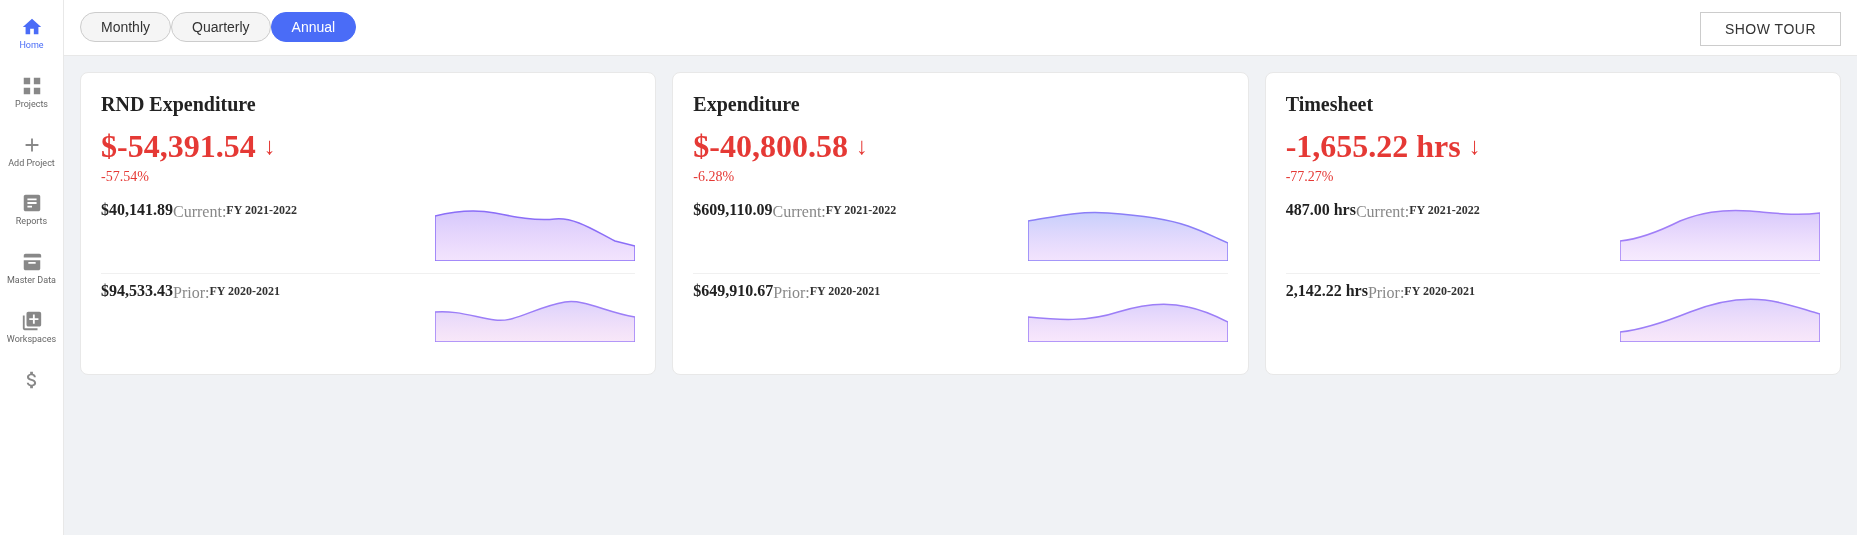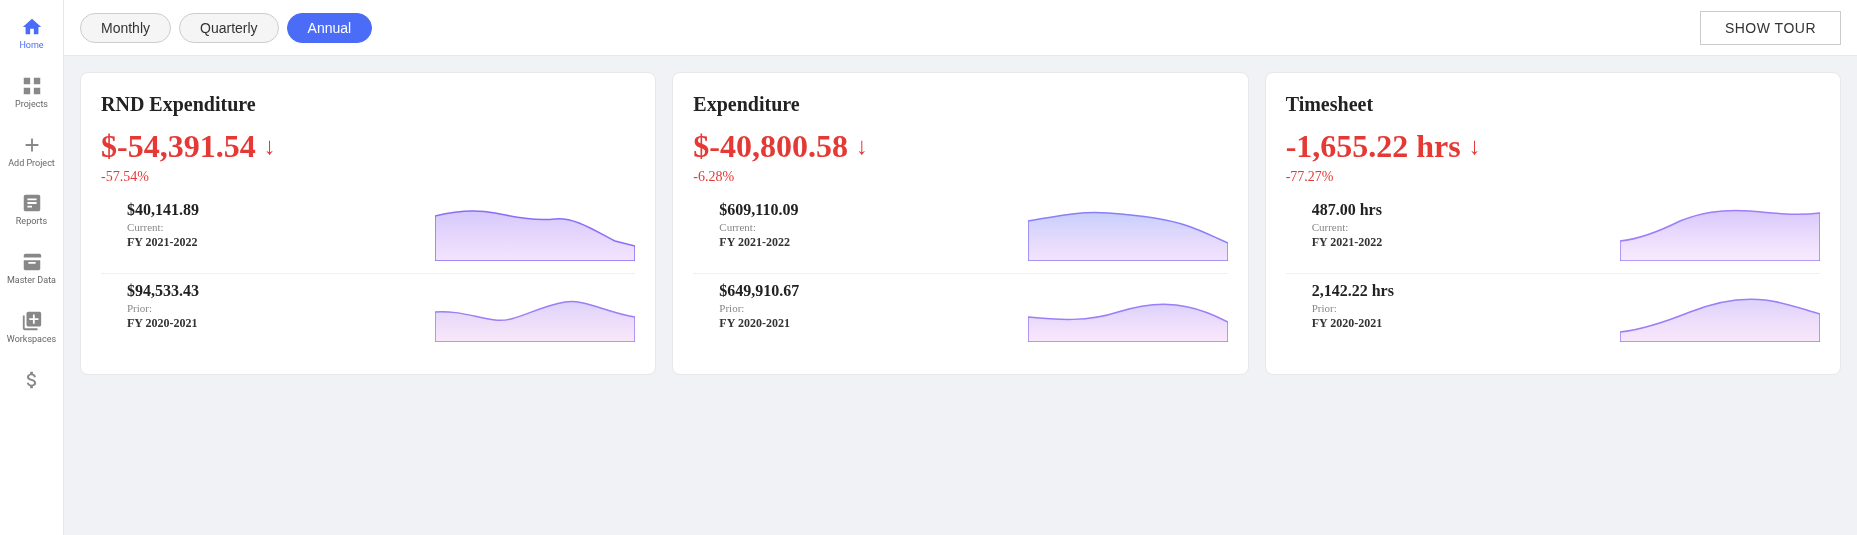--- a/index.html
+++ b/index.html
@@ -52,24 +52,23 @@
       flex: 1;
       display: flex;
       flex-direction: column;
       overflow: hidden;
     }
 
     
     .topbar {
       background: #fff;
       display: flex;
-      align-items: center;
+      align-items: flex-start;
       padding: 12px 16px;
       border-bottom: 1px solid #e8e8e8;
-      gap: 8px;
       height: 56px;
       flex-shrink: 0;
     }
     .tab-btn {
       padding: 6px 20px;
       border-radius: 20px;
       border: 1px solid #ccc;
       background: #f5f5f5;
       font-size: 14px;
       cursor: pointer;
@@ -176,32 +175,31 @@
 
     .card-section {
       display: flex;
       align-items: flex-start;
       justify-content: space-between;
       margin-bottom: 12px;
     }
 
     .card-section-left {
       display: flex;
-      flex-direction: column;
-      margin-left: 26px;
+      flex-direction: row;
     }
 
     .card-section-value {
       font-size: 16px;
       font-weight: 600;
       color: #222;
     }
 
     .card-section-sublabel {
-      font-size: 11px;
+      font-size: 16px;
       color: #888;
       margin-top: 2px;
     }
 
     .card-section-period {
       font-size: 12px;
       font-weight: 600;
       color: #333;
       margin-top: 2px;
     }

